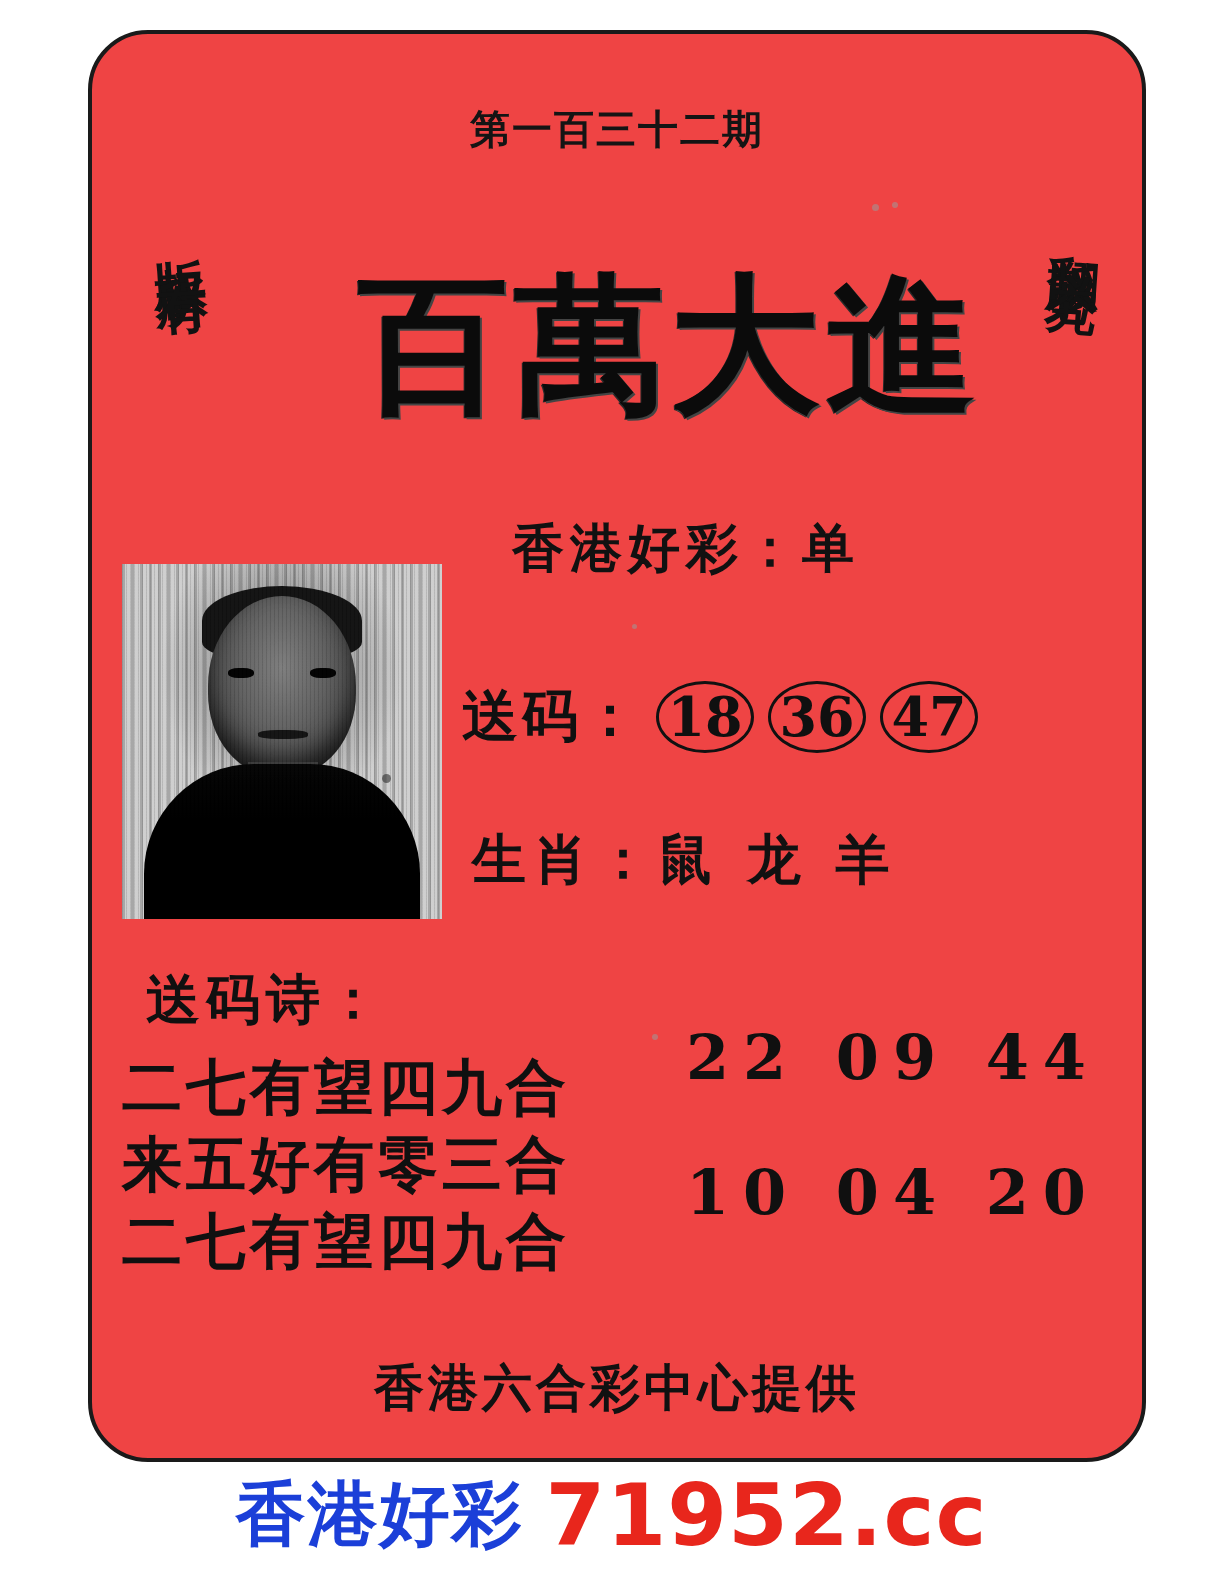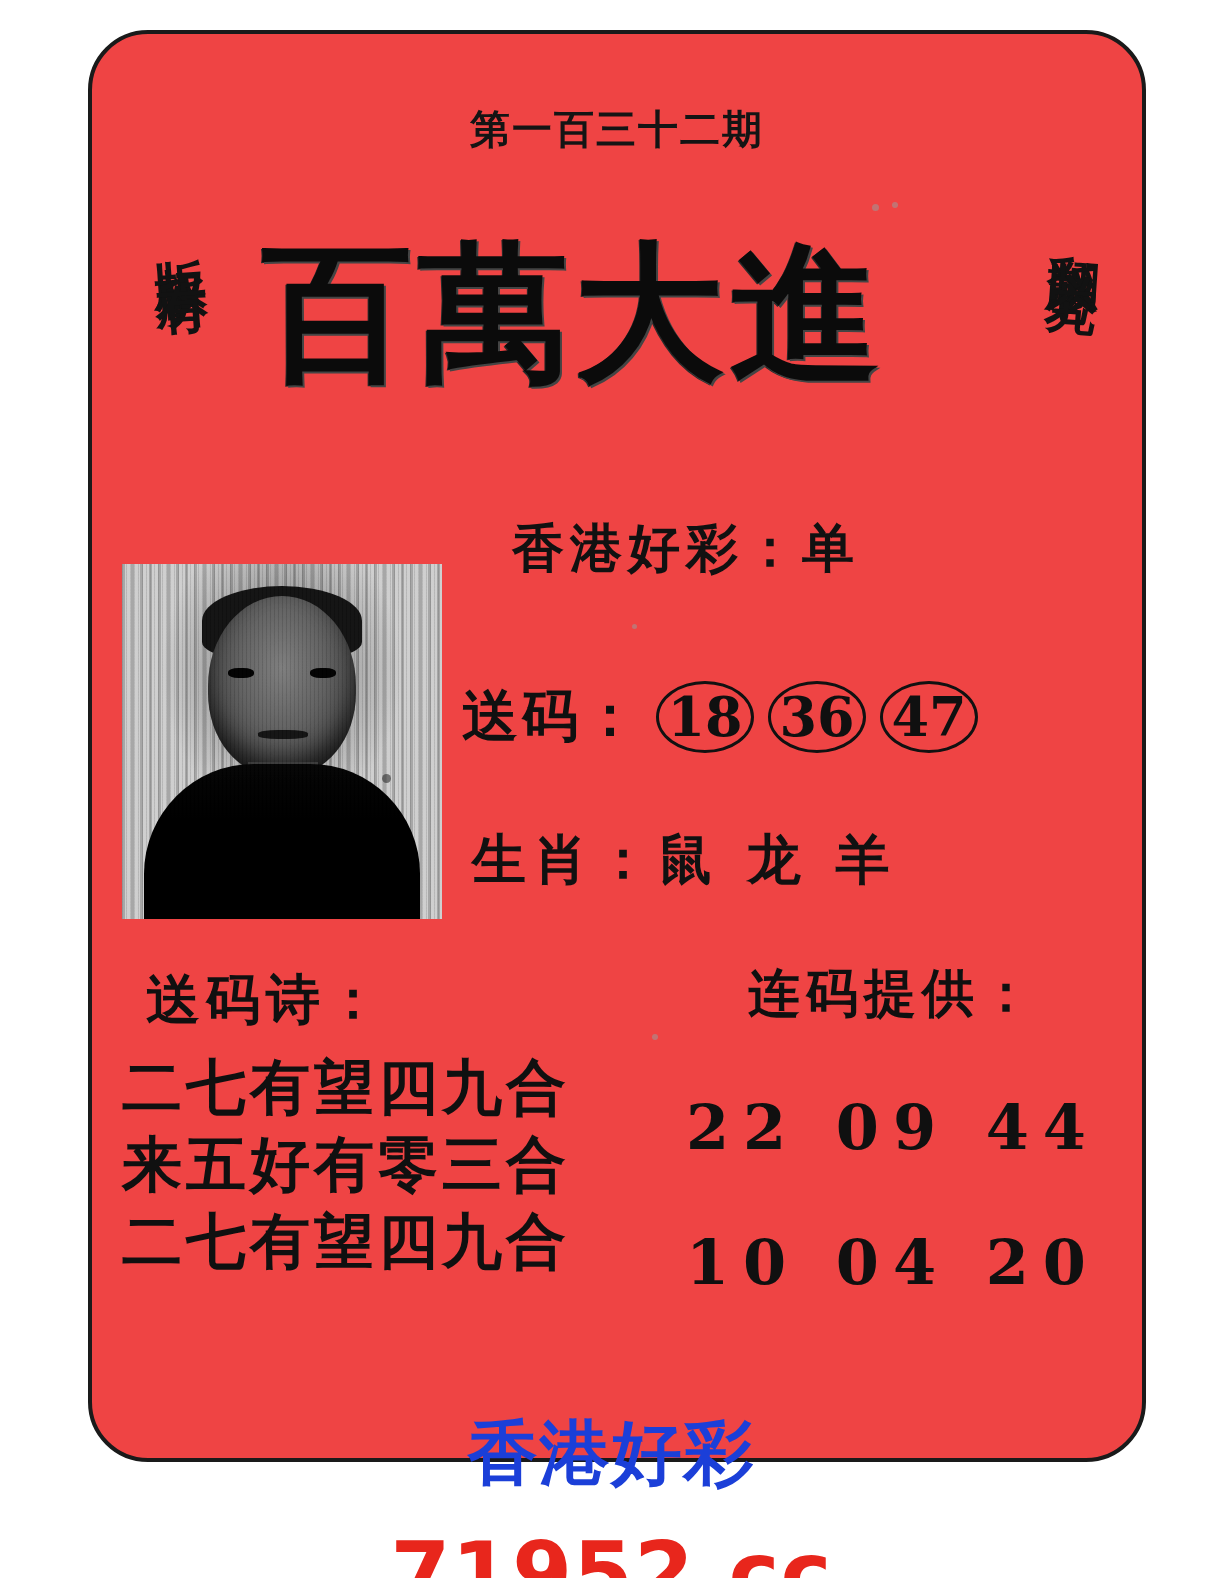--- a/index.html
+++ b/index.html
@@ -62,24 +62,24 @@
     right: 30px;
     top: 180px;
     font-size: 52px;
     transform: rotate(4deg);
   }
 
   
   #brand-title {
     position: absolute;
     left: 170px;
-    top: 216px;
+    top: 236px;
     width: 720px;
-    text-align: left;
-    font-family: Liberation Mono, monospace;
+    text-align: right;
+    font-family: Liberation Sans, sans-serif;
     font-weight: bold;
     font-size: 150px;
     line-height: 1;
     letter-spacing: 6px;
     color: #0b0b0b;
     text-shadow: 2px 2px 0 #444, -1px 1px 0 #2a2a2a;
   }
 
   
   #special-row {
@@ -274,21 +274,20 @@
   #banner {
     position: absolute;
     left: 0;
     bottom: 8px;
     width: 100%;
     height: 110px;
     display: flex;
     align-items: center;
     justify-content: center;
     gap: 22px;
-    flex-direction: column;
   }
   #banner .cn {
     font-family: "DejaVu Sans", sans-serif;
     font-weight: bold;
     font-size: 70px;
     color: #1b3fd8;
     letter-spacing: 2px;
   }
   #banner .site {
     font-family: "DejaVu Sans", sans-serif;
@@ -345,25 +344,25 @@
   </div>
 
   <div id="poem">
     <div class="poem-title">送码诗：</div>
     <div class="poem-line">二七有望四九合</div>
     <div class="poem-line">来五好有零三合</div>
     <div class="poem-line">二七有望四九合</div>
   </div>
 
   <div id="lianma">
-    <div class="lm-title">连码提供：</div>
     <div class="lm-row">22 09 44</div>
     <div class="lm-row second">10 04 20</div>
   </div>
 
+  <div id="card-footer">香港六合彩中心提供</div>
 
   <div class="speck" style="left:780px;top:170px;width:7px;height:7px;"></div>
   <div class="speck" style="left:800px;top:168px;width:6px;height:6px;"></div>
   <div class="speck" style="left:540px;top:590px;width:5px;height:5px;"></div>
   <div class="speck" style="left:560px;top:1000px;width:6px;height:6px;"></div>
   <div class="speck" style="left:290px;top:740px;width:9px;height:9px;background:#222;"></div>
 </div>
 
 <div id="banner">
   <span class="cn">香港好彩</span>

